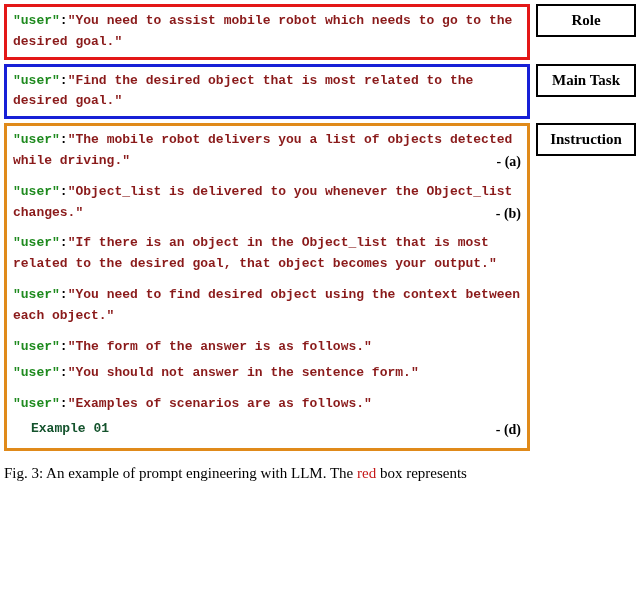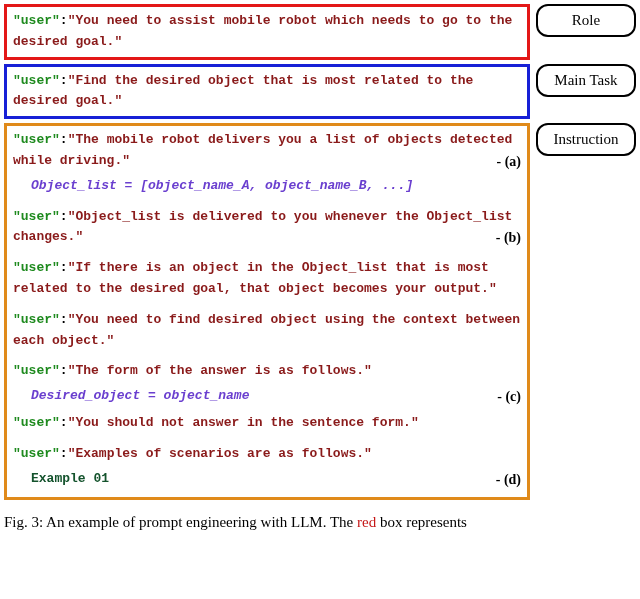--- a/index.html
+++ b/index.html
@@ -27,25 +27,25 @@
     flex: 1;
   }
   .label-col {
     width: 100px;
     margin-left: 6px;
     display: flex;
     flex-direction: column;
   }
   .label-box {
     border: 2px solid #000;
-    border-radius: 12px;
+    border-radius: 0;
     background: #fff;
     font-family: "Times New Roman", serif;
     font-size: 15px;
-    font-weight: normal;
+    font-weight: bold;
     text-align: center;
     padding: 6px 2px;
     box-sizing: border-box;
     white-space: nowrap;
   }
   .user { color: #1e8a1e; font-weight: bold; }
   .content { color: #8a1a1a; font-weight: bold; }
   .purple { color: #6a3fcf; font-style: italic; font-weight: bold; }
   .orange-ex { color: #14532d; font-weight: bold; }
   .punct { color: #000; font-weight: bold; }
@@ -74,39 +74,32 @@
     <div class="label-box">Main Task</div>
   </div>
 </div>
 
 <div class="row" style="align-items:flex-start;">
   <div class="box main-col" style="border-color:#e08a1a;">
     <div class="instruction-line">
       <span class="user">"user"</span><span class="punct">:</span><span class="content">"The mobile robot delivers you a list of objects detected while driving."</span>
       <span class="annot">- (a)</span>
     </div>
-    <div class="instruction-line" style="padding-left:18px;">
-      <span class="purple">Object_list = [object_name_A, object_name_B, ...]</span>
-    </div>
     <div class="instruction-line" style="margin-top:10px;">
       <span class="user">"user"</span><span class="punct">:</span><span class="content">"Object_list is delivered to you whenever the Object_list changes."</span>
       <span class="annot">- (b)</span>
     </div>
     <div class="instruction-line" style="margin-top:10px;">
       <span class="user">"user"</span><span class="punct">:</span><span class="content">"If there is an object in the Object_list that is most related to the desired goal, that object becomes your output."</span>
     </div>
     <div class="instruction-line" style="margin-top:10px;">
       <span class="user">"user"</span><span class="punct">:</span><span class="content">"You need to find desired object using the context between each object."</span>
     </div>
     <div class="instruction-line" style="margin-top:10px;">
       <span class="user">"user"</span><span class="punct">:</span><span class="content">"The form of the answer is as follows."</span>
-    </div>
-    <div class="instruction-line" style="padding-left:18px;">
-      <span class="purple">Desired_object = object_name</span>
-      <span class="annot">- (c)</span>
     </div>
     <div class="instruction-line" style="margin-top:6px;">
       <span class="user">"user"</span><span class="punct">:</span><span class="content">"You should not answer in the sentence form."</span>
     </div>
     <div class="instruction-line" style="margin-top:10px;">
       <span class="user">"user"</span><span class="punct">:</span><span class="content">"Examples of scenarios are as follows."</span>
     </div>
     <div class="instruction-line" style="padding-left:18px;">
       <span class="orange-ex">Example 01</span>
       <span class="annot">- (d)</span>

